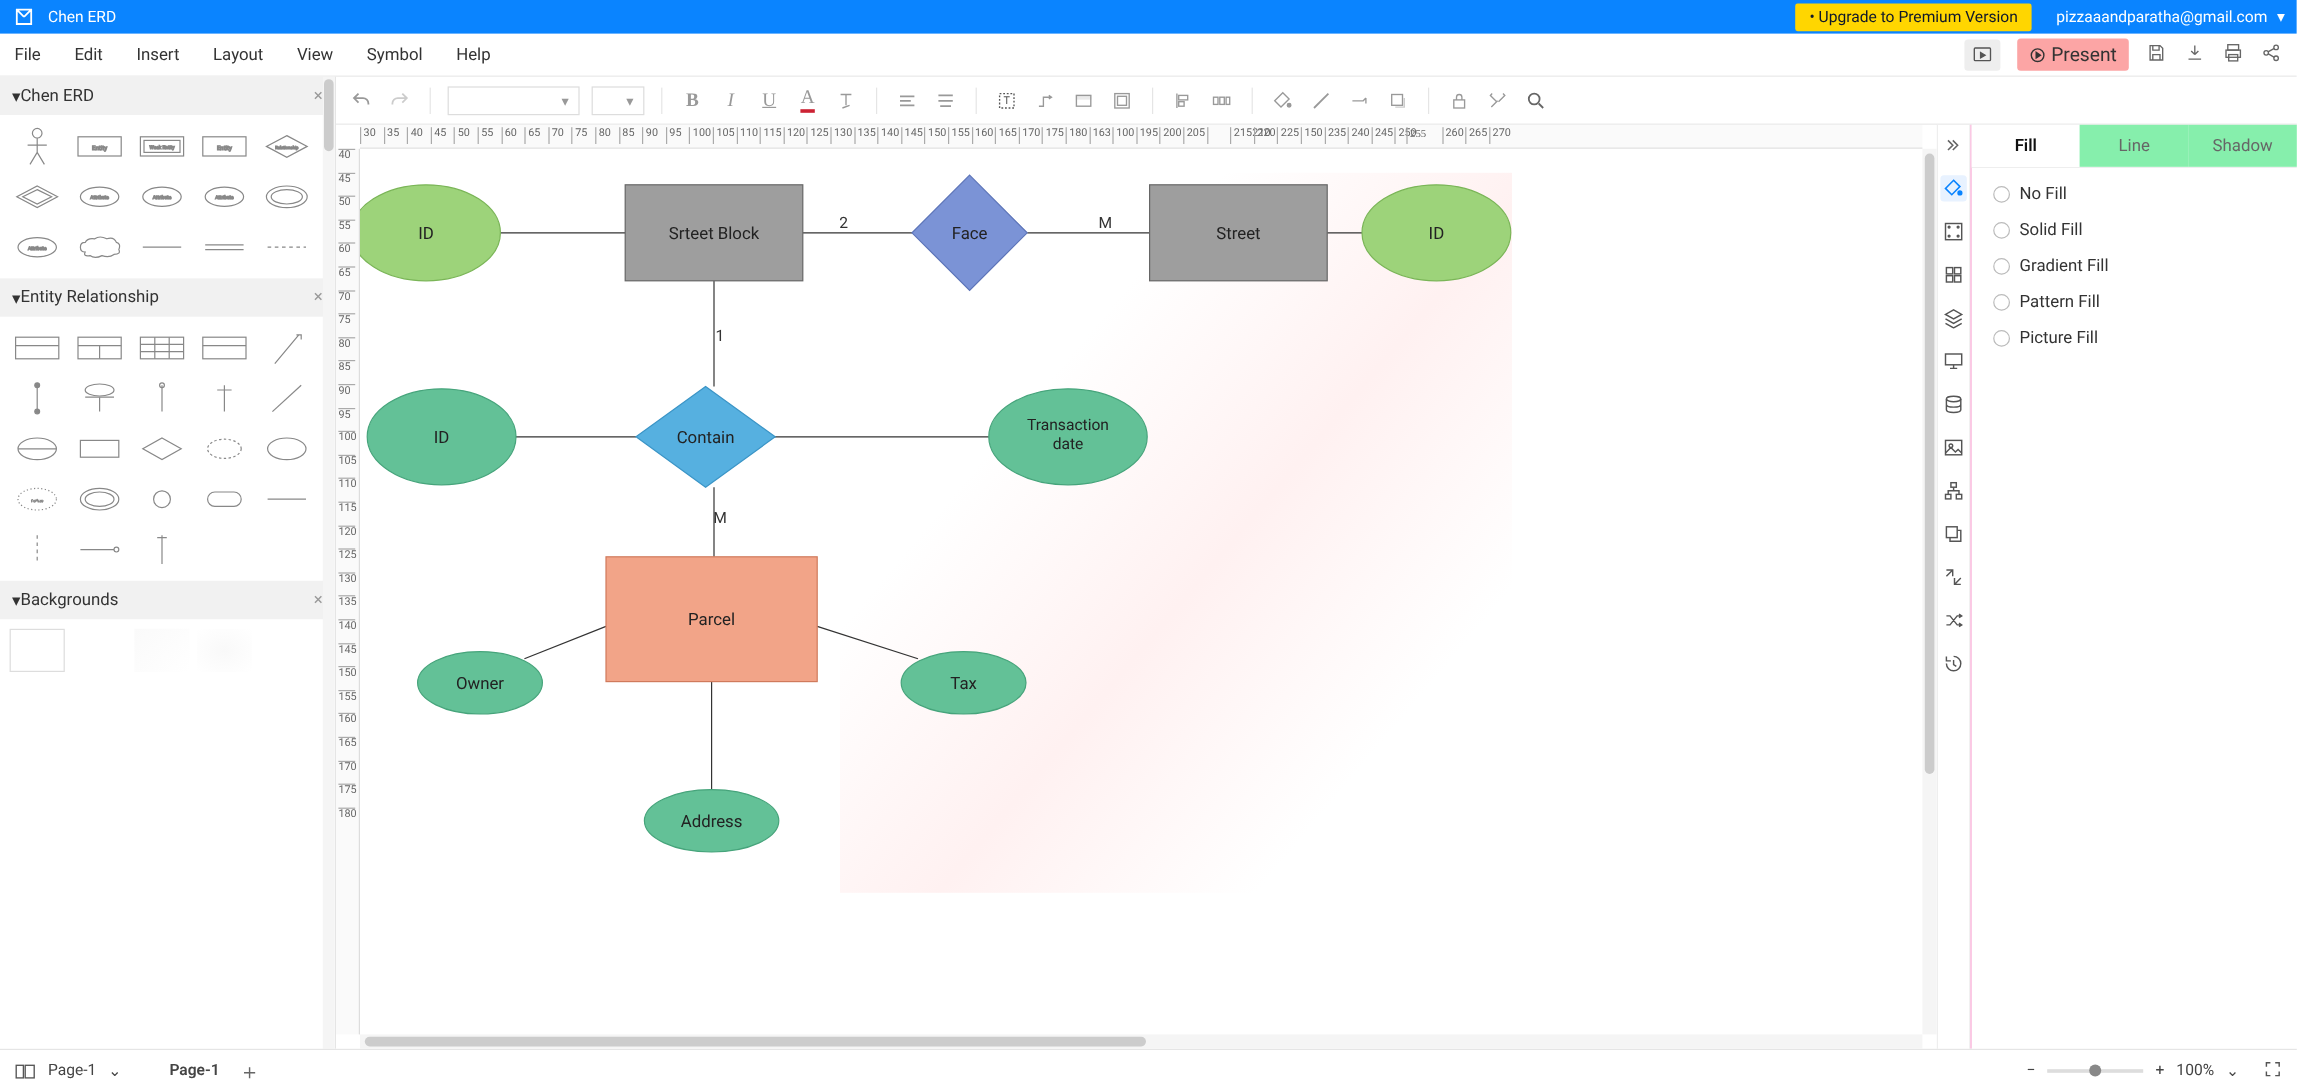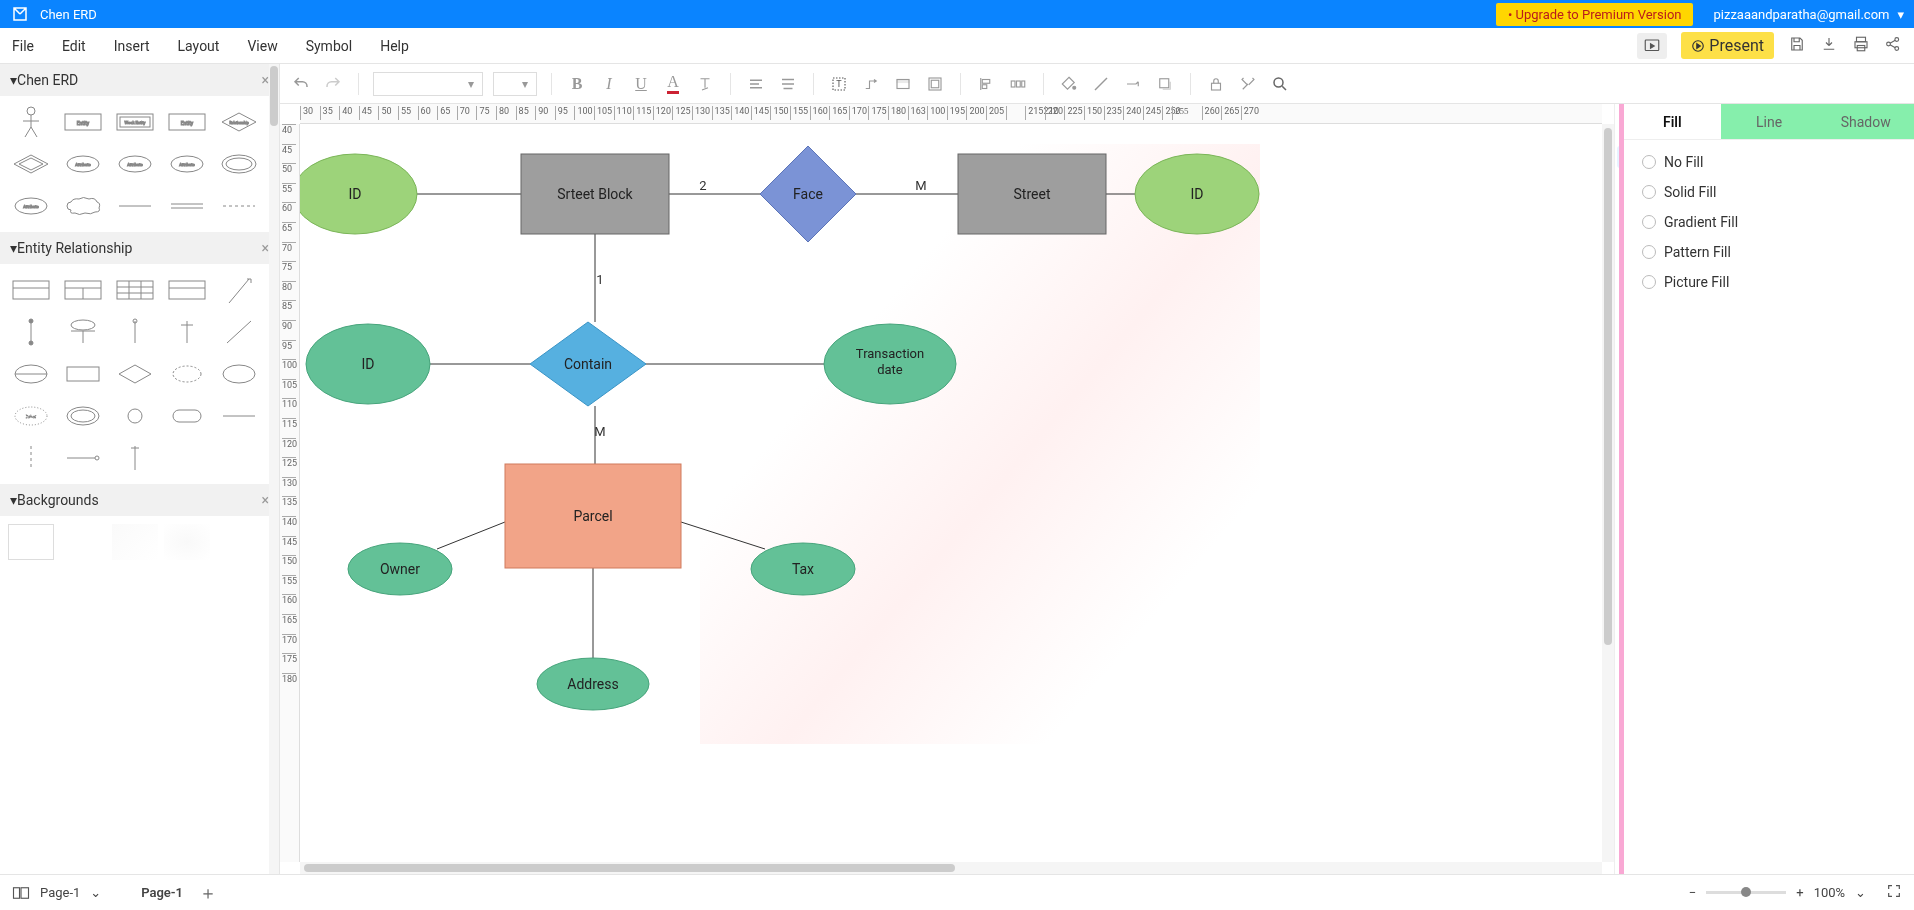--- a/index.html
+++ b/index.html
@@ -2,30 +2,30 @@
 <html><head>
 <meta charset="utf-8">
 <style>
 * { box-sizing: border-box; margin: 0; padding: 0; font-family: -apple-system, BlinkMacSystemFont, "Segoe UI", Roboto, Arial, sans-serif; }
 html, body { width: 100%; height: 100%; overflow: hidden; background: #fff; }
 
 
 .topbar { height: 28px; background: #0a84ff; display: flex; align-items: center; color: #fff; font-size: 13px; }
 .topbar .logo { width: 40px; display: flex; justify-content: center; }
 .topbar .title { flex: 1; }
-.topbar .upgrade { background: #ffd600; color: #b91c1c; padding: 4px 12px; border-radius: 2px; font-size: 13px; margin-right: 20px; }
+.topbar .upgrade { background: #ffd600; color: #0f172a; padding: 4px 12px; border-radius: 2px; font-size: 13px; margin-right: 20px; }
 .topbar .user { margin-right: 10px; display: flex; align-items: center; gap: 8px; }
 
 
 .menubar { height: 36px; display: flex; align-items: center; border-bottom: 1px solid #e5e5e5; padding: 0 12px; }
 .menubar .menu { display: flex; gap: 28px; color: #333; font-size: 14px; }
 .menubar .menu span { cursor: pointer; }
 .menubar .spacer { flex: 1; }
 .menubar .right { display: flex; align-items: center; gap: 14px; color: #666; }
-.menubar .present-btn { background: #fde047; border-radius: 3px; padding: 4px 10px; display: flex; align-items: center; gap: 4px; color: #333; cursor: pointer; }
+.menubar .present-btn { background: #fca5a5; border-radius: 3px; padding: 4px 10px; display: flex; align-items: center; gap: 4px; color: #333; cursor: pointer; }
 .menubar .slideshow-btn { background: #eee; border-radius: 3px; padding: 4px 6px; display:flex; align-items:center; cursor:pointer;}
 
 
 .sidebar-left { position: absolute; top: 64px; left: 0; bottom: 36px; width: 280px; background: #fff; border-right: 1px solid #e5e5e5; display: flex; flex-direction: column; }
 .lib-header { height: 40px; display: flex; align-items: center; padding: 0 14px; font-weight: 600; font-size: 15px; color: #222; border-bottom: 1px solid #eee; gap: 8px; }
 .lib-header .hicons { margin-left: auto; display: flex; gap: 14px; color: #666; }
 .lib-body { overflow-y: auto; flex: 1; background: #fff; }
 .cat-head { background: #f1f1f1; height: 32px; display: flex; align-items: center; padding: 0 10px; font-size: 14px; color: #333; }
 .cat-head .close-x { margin-left: auto; color: #999; }
 .shape-grid { padding: 8px; display: flex; flex-wrap: wrap; gap: 6px; background:#fff;}
@@ -58,21 +58,21 @@
 .canvas-scroll-v .thumb{position:absolute; left:2px; width:8px; top:4px; height:70%; background:#ccc; border-radius:4px;}
 .canvas-scroll-h { position:absolute; left:20px; right:12px; bottom:0; height:12px; background:#f5f5f5;}
 .canvas-scroll-h .thumb{position:absolute; top:2px; height:8px; left:4px; width:50%; background:#ccc; border-radius:4px;}
 
 
 .right-tools { position: absolute; top: 104px; right: 272px; bottom: 36px; width: 28px; border-left: 1px solid #eee; border-right:1px solid #eee; background: #fff; display: flex; flex-direction: column; align-items: center; padding-top: 6px; gap: 14px; color: #444; }
 .right-tools .ricon { width: 22px; height: 22px; display: flex; justify-content: center; align-items: center; cursor: pointer; }
 .right-tools .ricon.active { color: #0a84ff; background:#e8f2ff; border-radius:3px;}
 
 
-.right-panel { position: absolute; top: 104px; right: 0; bottom: 36px; width: 295px; background: #fff; border-left: 5px solid #f9a8d4; }
+.right-panel { position: absolute; top: 104px; right: 0; bottom: 36px; width: 272px; background: #fff; border-left: 1px solid #f9a8d4; }
 .rp-tabs { height: 36px; display: flex; border-bottom: 1px solid #eee; }
 .rp-tab { flex: 1; display: flex; align-items: center; justify-content: center; font-size: 14px; color: #666; cursor: pointer; }
 .rp-tab.active { color: #111; font-weight: 600; background:#fff;}
 .rp-tab:not(.active){ background:#86efac;}
 .rp-body { padding: 14px 18px; }
 .radio-row { display: flex; align-items: center; gap: 8px; margin-bottom: 14px; font-size: 14px; color: #333; }
 .radio-dot { width: 14px; height: 14px; border: 1px solid #bbb; border-radius: 50%; }
 
 
 .statusbar { position: absolute; left: 0; right: 0; bottom: 0; height: 36px; border-top: 1px solid #e5e5e5; display: flex; align-items: center; padding: 0 12px; font-size: 13px; color: #444; background: #fff; }

